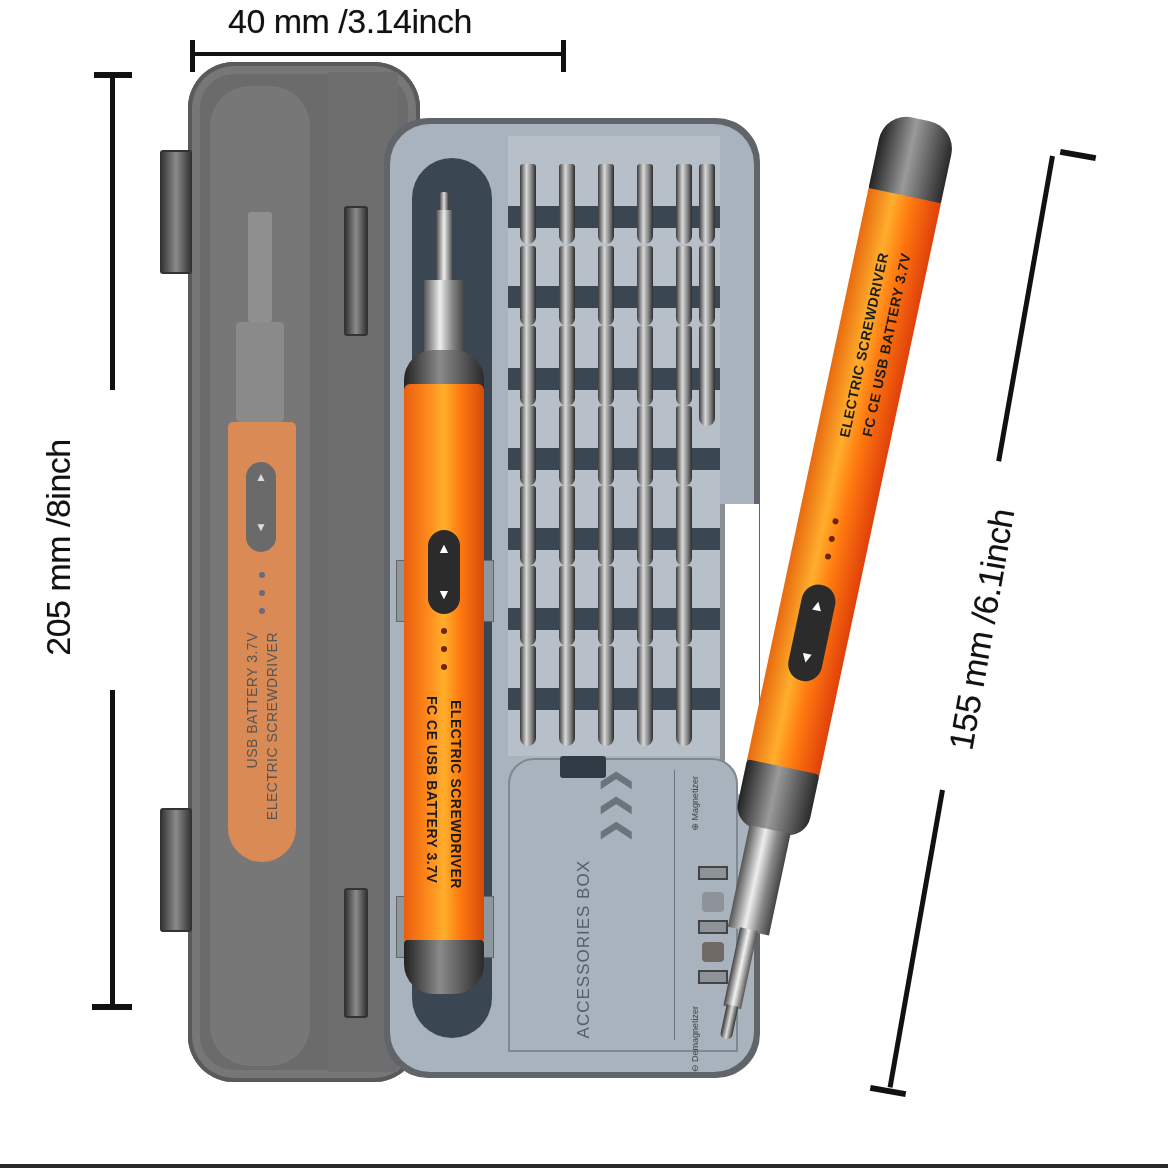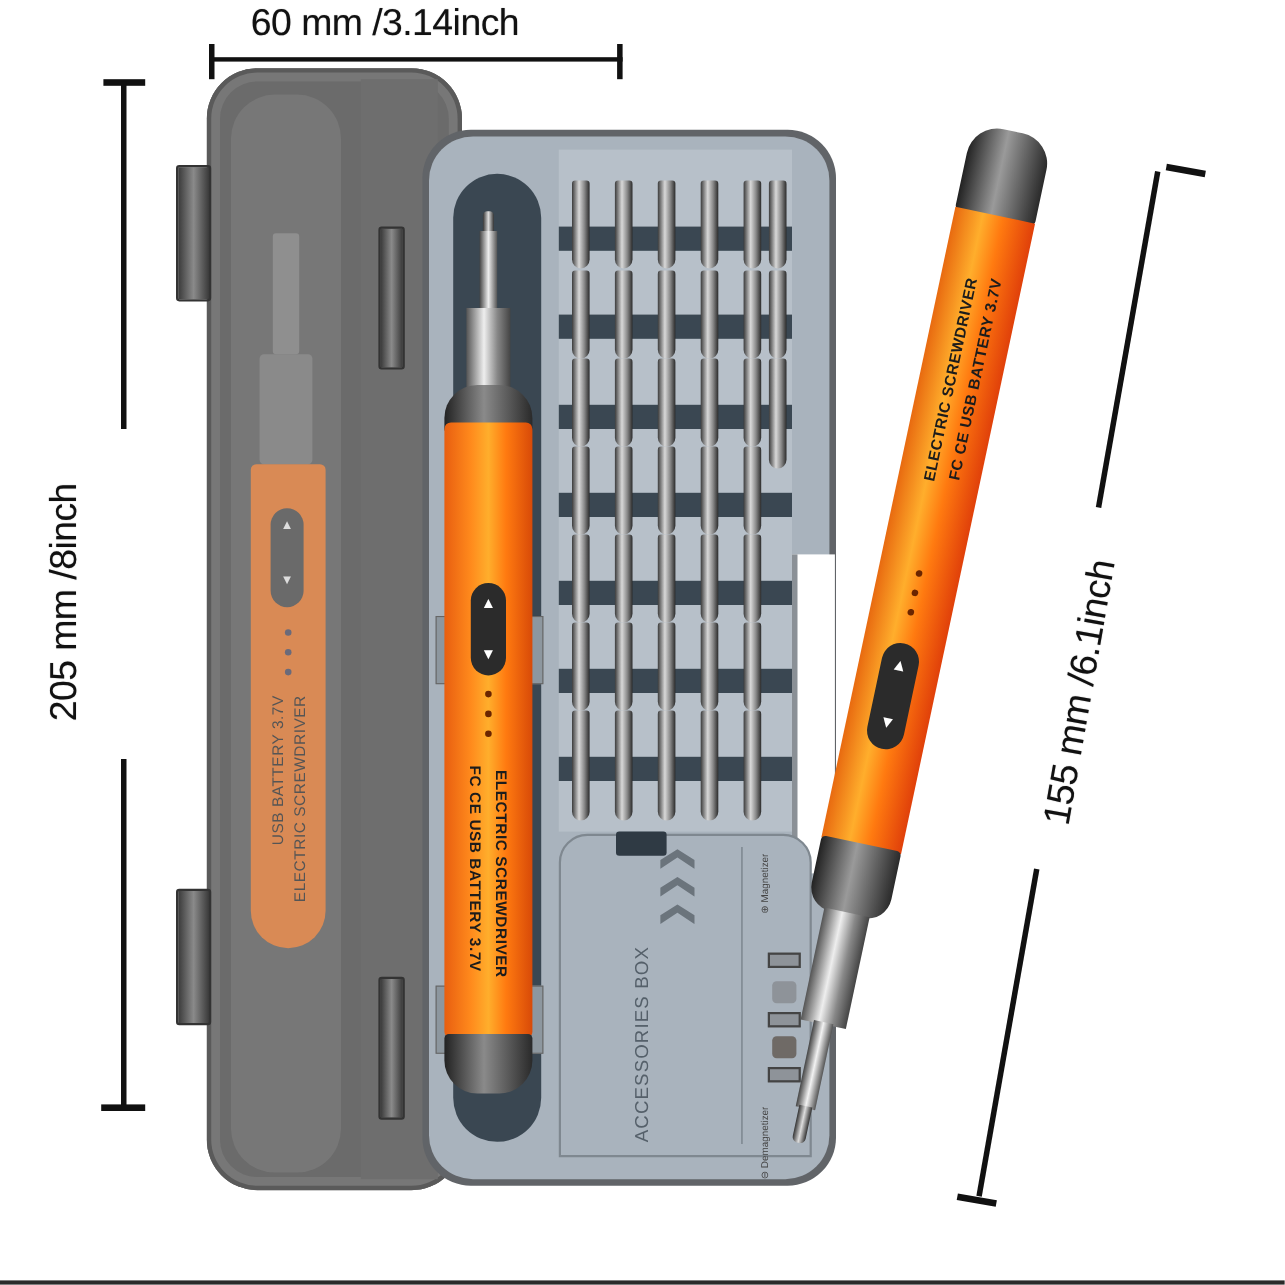--- a/index.html
+++ b/index.html
@@ -50,21 +50,21 @@
 
   
   .r-pen { position:absolute; left:830px; top:100px; width:130px; height:1000px; transform-origin:0 0; }
 
   .bottom-strip { position:absolute; left:0; top:1164px; width:1168px; height:4px; background:#2a2a2a; }
 </style>
 </head>
 <body>
 
 <div>
-  <div class="dim-label" style="left:228px; top:2px;">60 mm /3.14inch</div>
+  <div class="dim-label" style="left:228px; top:2px;">40 mm /3.14inch</div>
   <div class="bar-h" style="left:192px; top:52px; width:374px; height:4px;"></div>
   <div class="bar-v" style="left:190px; top:40px; width:5px; height:32px;"></div>
   <div class="bar-v" style="left:561px; top:40px; width:5px; height:32px;"></div>
 </div>
 
 <div>
   <div class="bar-h" style="left:94px; top:72px; width:38px; height:6px;"></div>
   <div class="bar-v" style="left:110px; top:74px; width:5px; height:316px;"></div>
   <div class="dim-label" style="left:-50px; top:528px; transform:rotate(-90deg); transform-origin:center;">205 mm /8inch</div>
   <div class="bar-v" style="left:110px; top:690px; width:5px; height:318px;"></div>

